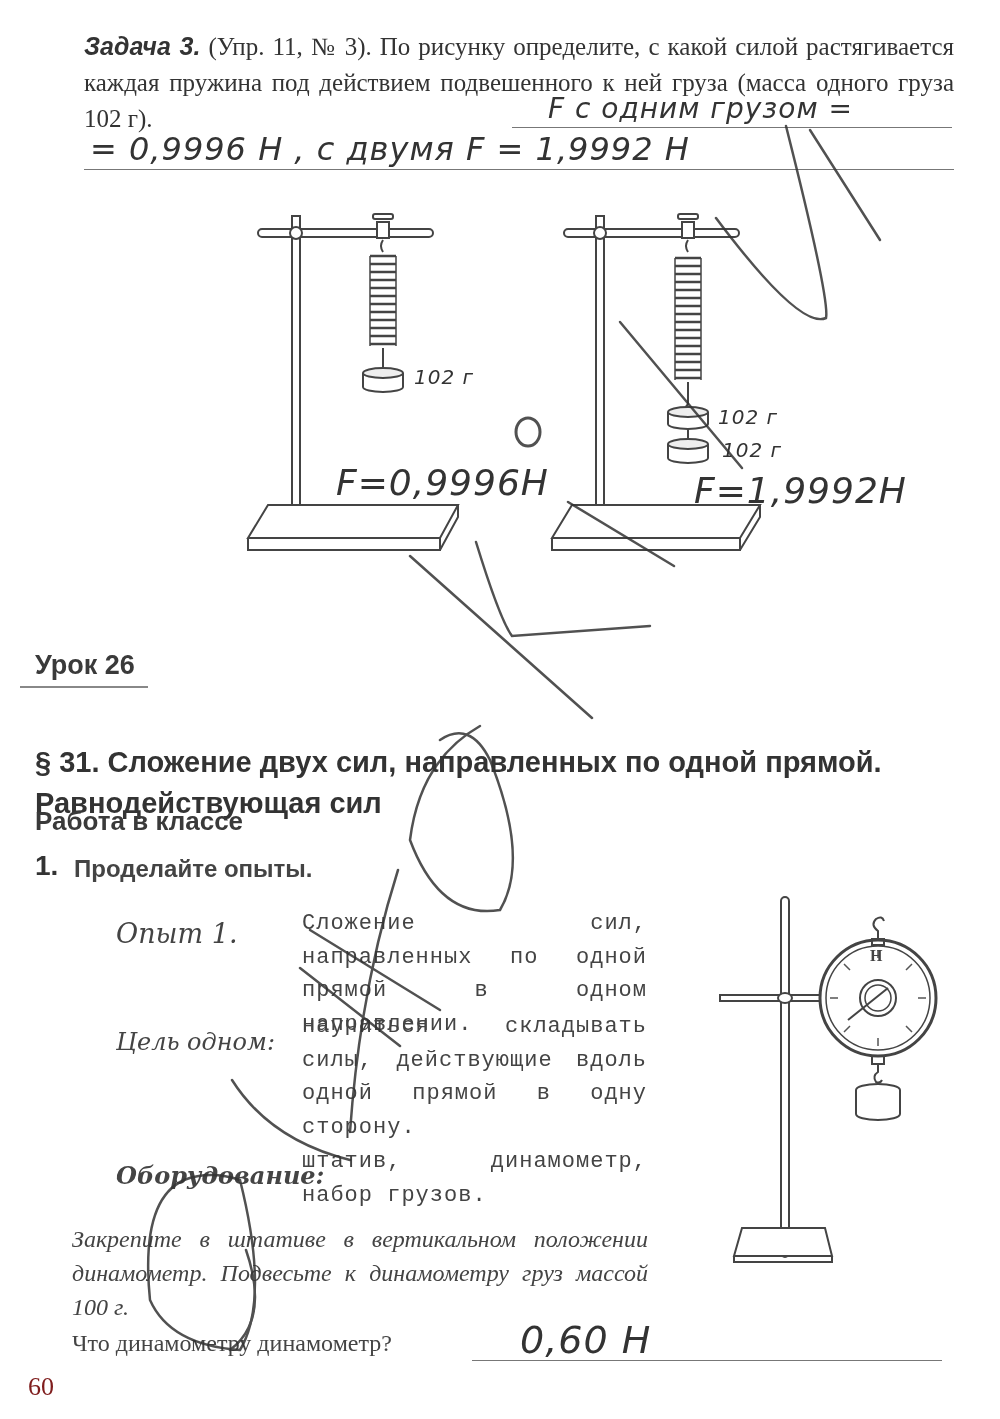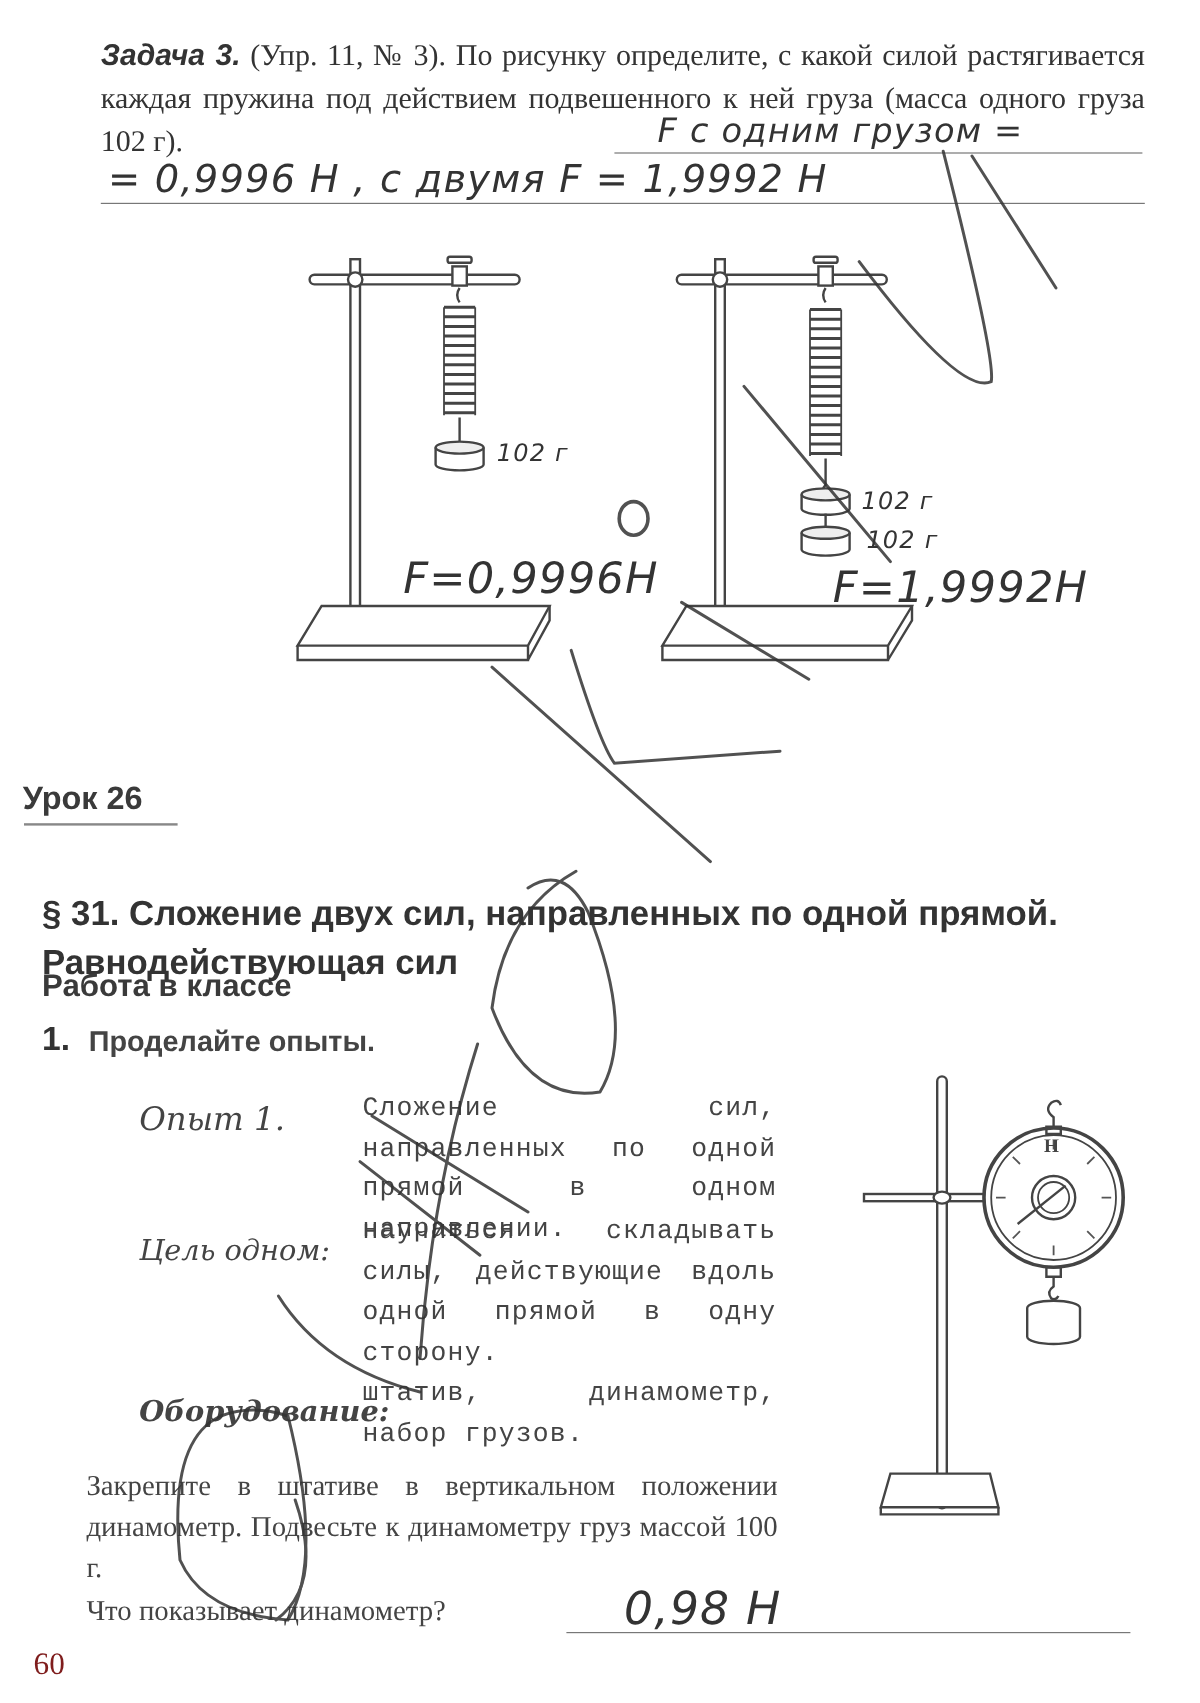--- a/index.html
+++ b/index.html
@@ -8,31 +8,31 @@
   .serif { font-family:"Liberation Serif","DejaVu Serif", serif; }
   .sans { font-family:"Liberation Sans","DejaVu Sans", sans-serif; }
   .mono { font-family:"Liberation Mono","DejaVu Sans Mono", monospace; }
 
   .task { left:84px; top:28px; width:870px; font-size:25px; line-height:36px; text-align:justify; color:#333; }
   .task b { font-family:"Liberation Sans", sans-serif; font-style:italic; font-weight:bold; }
   .ans-line { height:1px; background:#777; }
 
   .hw { font-family:"DejaVu Sans", sans-serif; font-style:italic; color:#333; font-weight:300; letter-spacing:1px; }
 
-  .lesson { left:19px; top:650px; font-size:27px; font-weight:bold; color:#3a3a3a; }
+  .lesson { left:35px; top:650px; font-size:27px; font-weight:bold; color:#3a3a3a; }
   .lesson-rule { left:20px; top:686px; width:128px; height:2px; background:#888; }
   .para-title { left:35px; top:700px; width:900px; font-size:29px; font-weight:bold; line-height:41px; color:#333;margin-top:42px; }
   .subhead { left:35px; top:806px; font-size:26px; font-weight:bold; color:#3a3a3a; }
   .num { left:35px; top:850px; font-size:28px; font-weight:bold; color:#333; }
   .instr { left:74px; top:855px; font-size:24px; color:#444;font-weight:bold; }
 
   .exp-label { font-family:"DejaVu Serif", serif; font-style:italic; color:#444; font-size:24px;margin-top:16px; }
   .exp-text { left:302px; width:345px; font-size:22px; line-height:33.5px; color:#444; text-align:justify; letter-spacing:1px; }
 
-  .body-text { left:72px; top:1222px; width:576px; font-size:24px; line-height:34px; text-align:justify; color:#444; }
+  .body-text { left:72px; top:1222px; width:576px; font-size:24px; line-height:34px; text-align:justify; color:#444;font-style:italic; }
   .page-num { left:28px; top:1372px; font-size:26px; color:#7f1d1d; }
 </style>
 </head>
 <body>
 
 <div class="abs task serif">
   <b>Задача 3.</b>
   <span>(Упр. 11, № 3). По рисунку определите, с какой силой растягивается каждая пружина под действием подвешенного к ней груза (масса одного груза 102 г).</span>
 </div>
 <div class="abs ans-line" style="left:512px;top:127px;width:440px;"></div>
@@ -123,23 +123,23 @@
 <div class="abs instr sans">Проделайте опыты.</div>
 
 <div class="abs exp-label" style="left:116px;top:902px;font-size:27px;">Опыт 1.</div>
 <div class="abs exp-text mono" style="top:907px;">Сложение сил, направленных по одной прямой в одном направлении.</div>
 <div class="abs exp-label" style="left:116px;top:1012px;">Цель одном:</div>
 <div class="abs exp-text mono" style="top:1010px;">научиться складывать силы, действующие вдоль одной прямой в одну сторону.</div>
 <div class="abs exp-label" style="left:116px;top:1145px;font-weight:bold;">Оборудование:</div>
 <div class="abs exp-text mono" style="top:1145px;">штатив, динамометр, набор грузов.</div>
 
 <div class="abs body-text serif">Закрепите в штативе в вертикальном положении динамометр. Подвесьте к динамометру груз массой 100 г.</div>
-<div class="abs serif" style="left:72px;top:1330px;font-size:24px;color:#444;">Что показывает динамометр?</div>
+<div class="abs serif" style="left:72px;top:1330px;font-size:24px;color:#444;">Что динамометру динамометр?</div>
 <div class="abs ans-line" style="left:472px;top:1360px;width:470px;"></div>
-<div class="abs hw" style="left:520px;top:1318px;font-size:38px;">0,98 Н</div>
+<div class="abs hw" style="left:520px;top:1318px;font-size:38px;">0,60 Н</div>
 
 <div class="abs page-num serif">60</div>
 
 <svg class="abs" style="left:0;top:0;pointer-events:none;" width="1000" height="1419">
   <g stroke="#333" fill="none" stroke-width="2.5" stroke-linecap="round" opacity="0.85">
     <path d="M786 126 Q830 300 826 318 Q800 330 716 218"></path>
     <path d="M810 130 L880 240"></path>
     <path d="M620 322 L742 468"></path>
     <path d="M568 502 L674 566"></path>
     <path d="M476 542 Q500 620 512 636 L650 626"></path>

